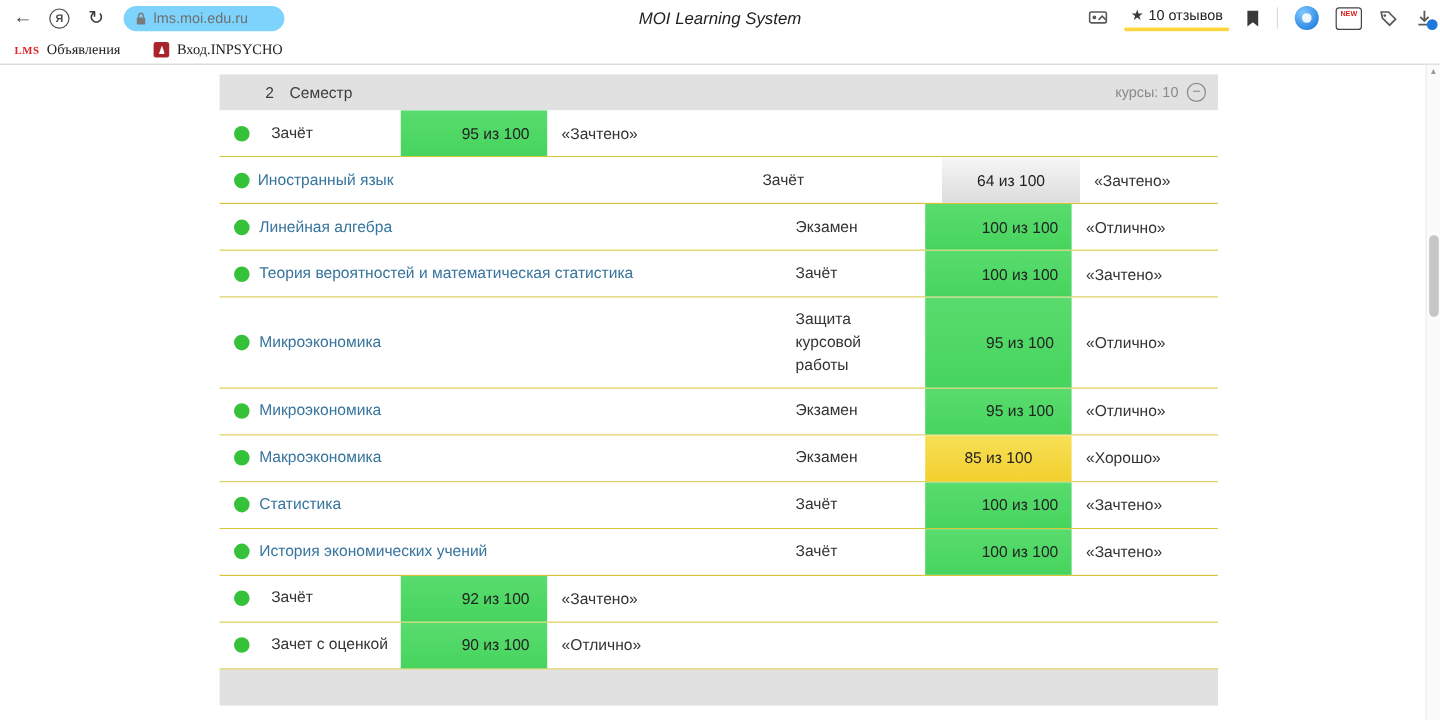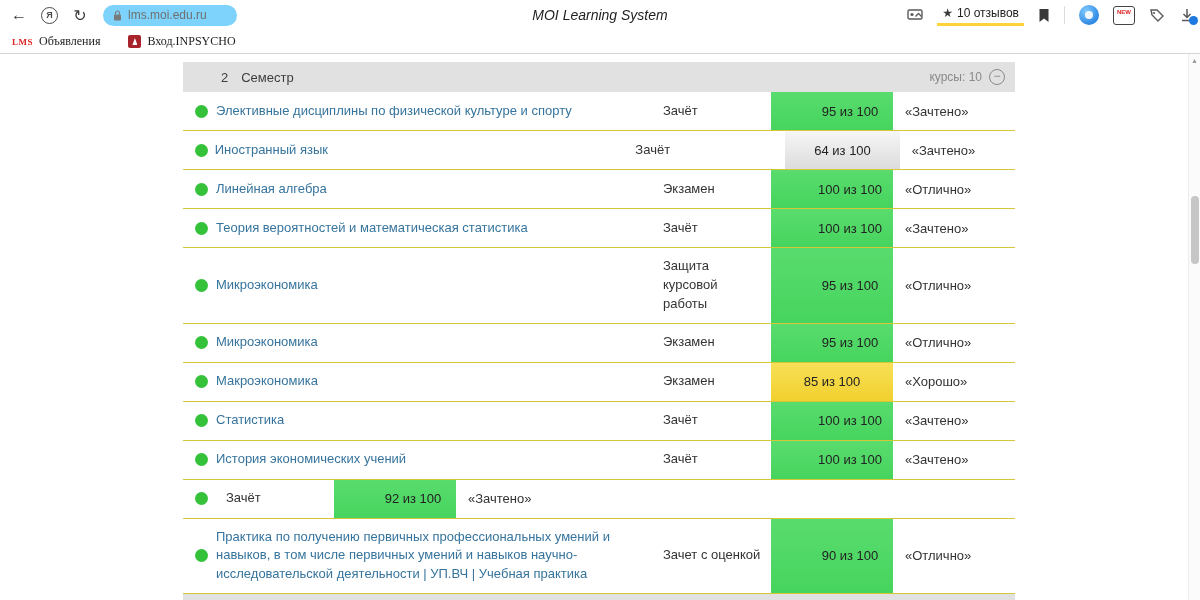--- a/index.html
+++ b/index.html
@@ -155,23 +155,20 @@
       <span class="courses">курсы: 10</span>
       <span class="circle-btn">−</span>
     </span>
   </div>
 
   <div id="rows-container">
   <div class="row">
     <div class="dot-cell">
       <span class="dot"></span>
     </div>
-    <div class="name-cell">
-      <a class="course-link">Элективные дисциплины по физической культуре и спорту</a>
-    </div>
     <div class="type-cell">Зачёт</div>
     <div class="score-cell" data-color="green">95 из 100</div>
     <div class="grade-cell">«Зачтено»</div>
   </div>
 
   <div class="row">
     <div class="dot-cell">
       <span class="dot"></span>
     </div>
     <div class="name-cell">
@@ -271,23 +268,20 @@
       <span class="dot"></span>
     </div>
     <div class="type-cell">Зачёт</div>
     <div class="score-cell" data-color="green">92 из 100</div>
     <div class="grade-cell">«Зачтено»</div>
   </div>
 
   <div class="row">
     <div class="dot-cell">
       <span class="dot"></span>
-    </div>
-    <div class="name-cell">
-      <a class="course-link">Практика по получению первичных профессиональных умений и навыков, в том числе первичных умений и навыков научно-исследовательской деятельности | УП.ВЧ | Учебная практика</a>
     </div>
     <div class="type-cell">Зачет с оценкой</div>
     <div class="score-cell" data-color="green">90 из 100</div>
     <div class="grade-cell">«Отлично»</div>
   </div>
 </div>
 
   <div class="sem-header">
     
     

